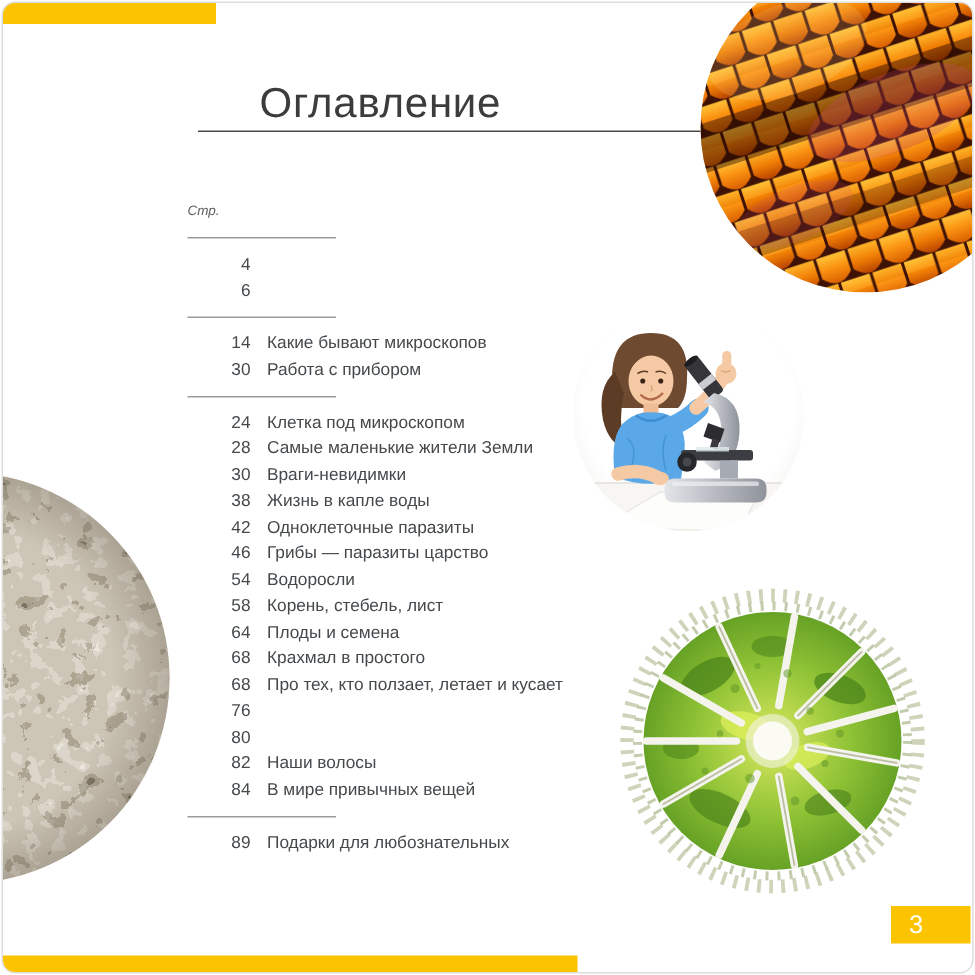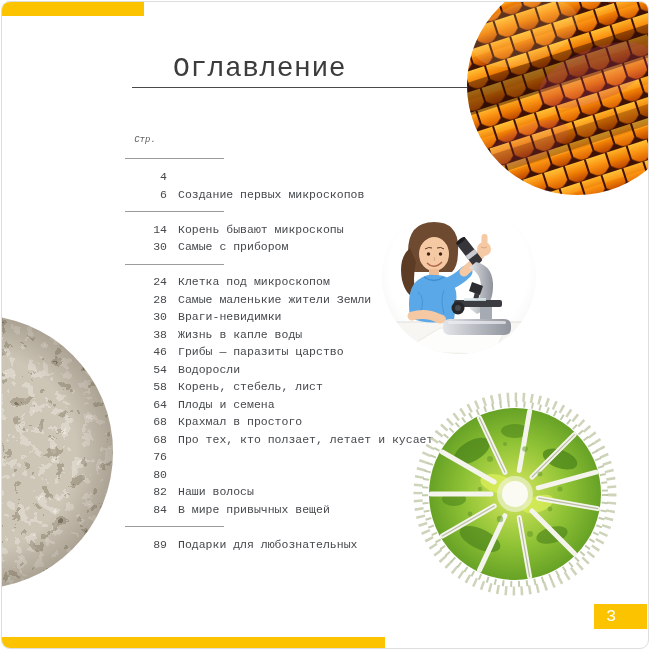--- a/index.html
+++ b/index.html
@@ -1,31 +1,31 @@
 <!DOCTYPE html>
 <html style="--accent: #fcc400;"><head>
 <meta charset="utf-8">
 <style>
   html,body{margin:0;padding:0;background:#ffffff;}
   #page{
     position:relative;width:648px;height:648px;margin:1px;
     background:#ffffff;border:1px solid #dedede;border-radius:9px;
     overflow:hidden;box-sizing:border-box;
-    font-family:Liberation Mono, monospace;
+    font-family:Liberation Sans, sans-serif;
   }
   .bar{position:absolute;background:var(--accent,#fcc400);}
   #bar-top{left:0;top:0;width:142px;height:14px;}
   #bar-bottom{left:0;top:635px;width:383px;height:15px;}
   #title{
     position:absolute;left:171px;top:50px;font-size:28px;line-height:34px;
     color:#3c3c3c;letter-spacing:.5px;font-weight:400;
   }
   #title-rule{position:absolute;left:130px;top:85px;width:335px;border-top:1.3px solid #4a4a4a;}
   #col-header{
-    position:absolute;left:123px;top:133px;width:40px;text-align:center;
+    position:absolute;left:123px;top:133px;width:40px;text-align:left;
     font-size:9px;font-style:italic;color:#5f5f5f;
   }
   #header-rule{position:absolute;left:123px;top:156px;width:99px;border-top:1px solid #9b9b9b;}
   #toc{position:absolute;left:123px;top:166px;width:268px;}
   .toc-row{display:flex;align-items:center;height:17.5px;font-size:11.5px;color:#45494c;}
   .toc-page{width:42px;text-align:right;padding-right:11px;flex:none;}
   .toc-label{flex:1;white-space:nowrap;}
   .toc-div{height:17.5px;display:flex;align-items:center;}
   .toc-div i{display:block;width:99px;border-top:1px solid #9b9b9b;}
   .photo{position:absolute;}
@@ -47,51 +47,54 @@
 
   <div id="col-header">Стр.</div>
   <div id="header-rule"></div>
 
   <div id="toc">
       <div class="toc-row">
         <span class="toc-page">4</span>
       </div>
       <div class="toc-row">
         <span class="toc-page">6</span>
-        <span class="toc-label">Создание первых микроскопов</span>
       </div>
       <div class="toc-div">
         <i></i>
       </div>
       <div class="toc-row">
         <span class="toc-page">14</span>
-        <span class="toc-label">Корень бывают микроскопы</span>
+        <span class="toc-label">Какие бывают микроскопов</span>
       </div>
       <div class="toc-row">
         <span class="toc-page">30</span>
-        <span class="toc-label">Самые с прибором</span>
+        <span class="toc-label">Работа с прибором</span>
       </div>
       <div class="toc-div">
         <i></i>
       </div>
       <div class="toc-row">
         <span class="toc-page">24</span>
         <span class="toc-label">Клетка под микроскопом</span>
       </div>
       <div class="toc-row">
         <span class="toc-page">28</span>
         <span class="toc-label">Самые маленькие жители Земли</span>
       </div>
       <div class="toc-row">
         <span class="toc-page">30</span>
         <span class="toc-label">Враги-невидимки</span>
       </div>
       <div class="toc-row">
         <span class="toc-page">38</span>
         <span class="toc-label">Жизнь в капле воды</span>
+      </div>
+      <div class="toc-row">
+        <span class="toc-page">42</span>
+        <span class="toc-label">Одноклеточные паразиты</span>
       </div>
       <div class="toc-row">
         <span class="toc-page">46</span>
         <span class="toc-label">Грибы — паразиты царство</span>
       </div>
       <div class="toc-row">
         <span class="toc-page">54</span>
         <span class="toc-label">Водоросли</span>
       </div>
       <div class="toc-row">

